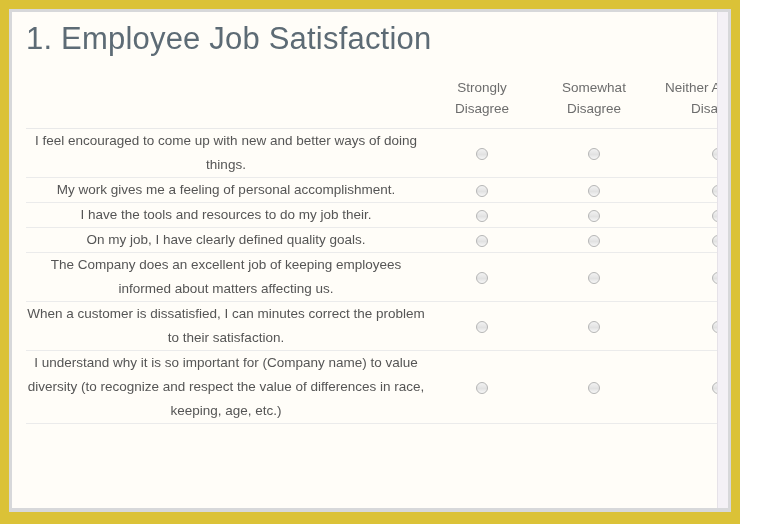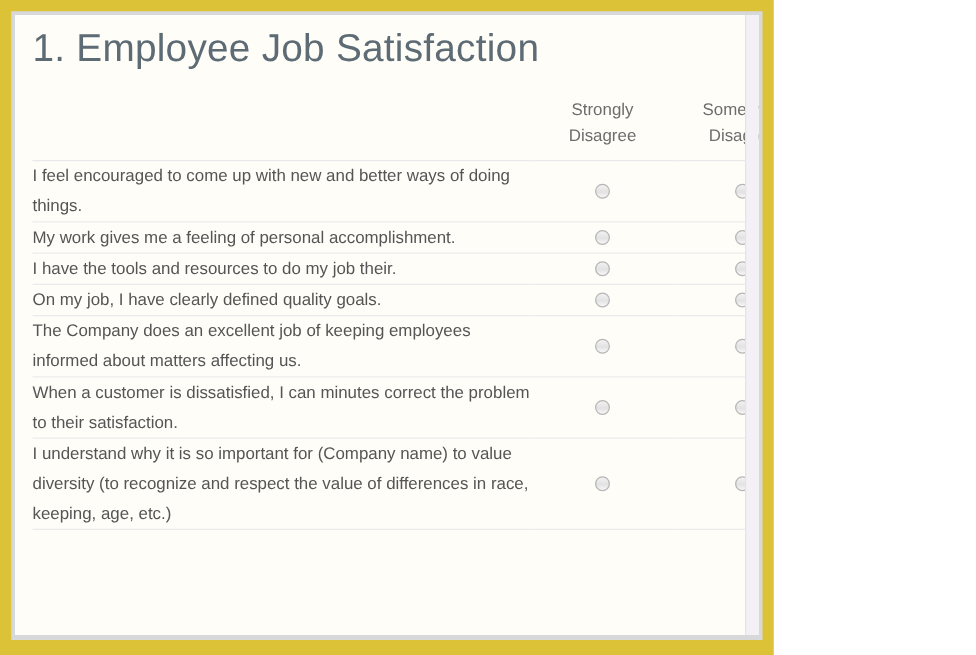--- a/index.html
+++ b/index.html
@@ -9,21 +9,21 @@
     width: 781px;
     height: 524px;
     overflow: hidden;
     background: #ffffff;
     font-family: "Liberation Sans", "DejaVu Sans", sans-serif;
   }
 
   
   #frame {
     position: relative;
-    width: 619px;
+    width: 740px;
     height: 524px;
     background: #dbc237;
     padding: 9px 9px 12px 9px;
   }
 
   
   #frame-inner {
     position: relative;
     width: 100%;
     height: 100%;
@@ -77,20 +77,21 @@
 
   .matrix col.c-q      { width: 400px; }
   .matrix col.c-opt-1  { width: 112px; }
   .matrix col.c-opt-2  { width: 112px; }
   .matrix col.c-opt-3  { width: 136px; }
 
   .matrix th,
   .matrix td {
     border: 0;
     padding: 0;
+    text-align: center;
   }
 
   
   .matrix thead th {
     vertical-align: top;
     padding-bottom: 9px;
     font-weight: normal;
     font-size: 13.5px;
     line-height: 21px;
     color: #6d6d6d;

